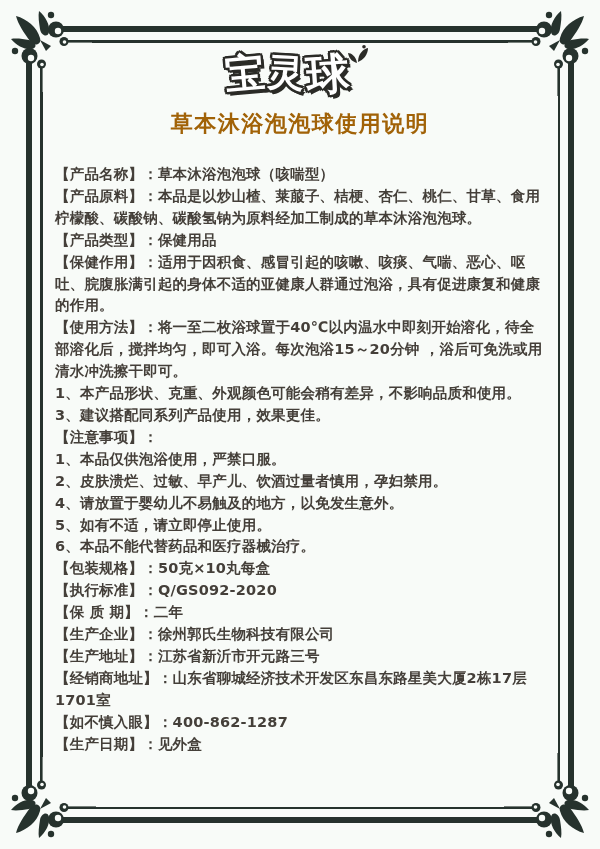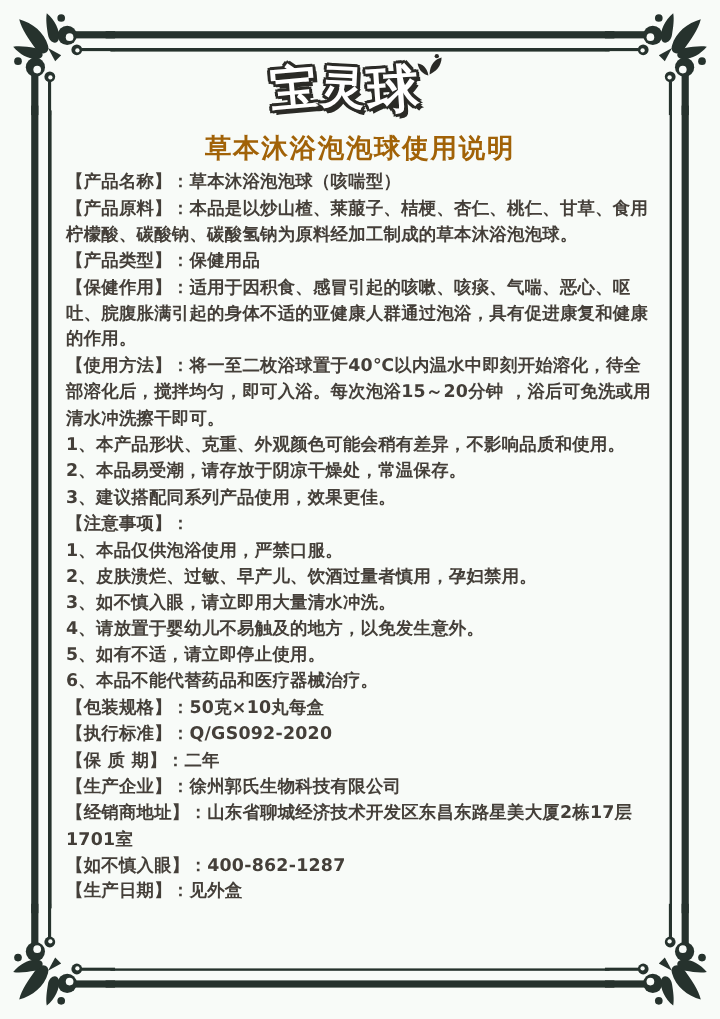--- a/index.html
+++ b/index.html
@@ -52,21 +52,21 @@
   .title{
     position:absolute;top:109px;left:46px;right:46px;
     text-align:center;
     font-size:22px;
     font-weight:600;
     letter-spacing:1.5px;
     color:#a16207;
   }
   
   .content{
-    position:absolute;top:142px;left:55px;right:52px;
+    position:absolute;top:164px;left:55px;right:52px;
     color:#443f39;
   }
   .content p{
     margin:0;
     font-size:14.5px;
     line-height:21.9px;
     font-weight:700;
     letter-spacing:0.2px;
     text-align:left;
   }
@@ -186,30 +186,29 @@
 
   <div class="title">草本沐浴泡泡球使用说明</div>
 
   <div class="content">
     <p><span>【产品名称】：</span><span>草本沐浴泡泡球（咳喘型）</span></p>
     <p><span>【产品原料】：</span><span>本品是以炒山楂、莱菔子、桔梗、杏仁、桃仁、甘草、食用柠檬酸、碳酸钠、碳酸氢钠为原料经加工制成的草本沐浴泡泡球。</span></p>
     <p><span>【产品类型】：</span><span>保健用品</span></p>
     <p><span>【保健作用】：</span><span>适用于因积食、感冒引起的咳嗽、咳痰、气喘、恶心、呕吐、脘腹胀满引起的身体不适的亚健康人群通过泡浴，具有促进康复和健康的作用。</span></p>
     <p><span>【使用方法】：</span><span>将一至二枚浴球置于40℃以内温水中即刻开始溶化，待全部溶化后，搅拌均匀，即可入浴。每次泡浴15～20分钟 ，浴后可免洗或用清水冲洗擦干即可。</span></p>
     <p><span></span><span>1、本产品形状、克重、外观颜色可能会稍有差异，不影响品质和使用。</span></p>
-    <p><span></span><span>2、本品易受潮，请存放于阴凉干燥处，常温保存。</span></p>
     <p><span></span><span>3、建议搭配同系列产品使用，效果更佳。</span></p>
     <p><span>【注意事项】：</span><span></span></p>
     <p><span></span><span>1、本品仅供泡浴使用，严禁口服。</span></p>
     <p><span></span><span>2、皮肤溃烂、过敏、早产儿、饮酒过量者慎用，孕妇禁用。</span></p>
-    <p><span></span><span>3、如不慎入眼，请立即用大量清水冲洗。</span></p>
     <p><span></span><span>4、请放置于婴幼儿不易触及的地方，以免发生意外。</span></p>
     <p><span></span><span>5、如有不适，请立即停止使用。</span></p>
     <p><span></span><span>6、本品不能代替药品和医疗器械治疗。</span></p>
     <p><span>【包装规格】：</span><span>50克×10丸每盒</span></p>
     <p><span>【执行标准】：</span><span>Q/GS092-2020</span></p>
     <p><span>【保 质 期】：</span><span>二年</span></p>
     <p><span>【生产企业】：</span><span>徐州郭氏生物科技有限公司</span></p>
+    <p><span>【生产地址】：</span><span>江苏省新沂市开元路三号</span></p>
     <p><span>【经销商地址】：</span><span>山东省聊城经济技术开发区东昌东路星美大厦2栋17层1701室</span></p>
     <p><span>【如不慎入眼】：</span><span>400-862-1287</span></p>
     <p><span>【生产日期】：</span><span>见外盒</span></p>
   </div>
 </div>
 
 </body></html>

